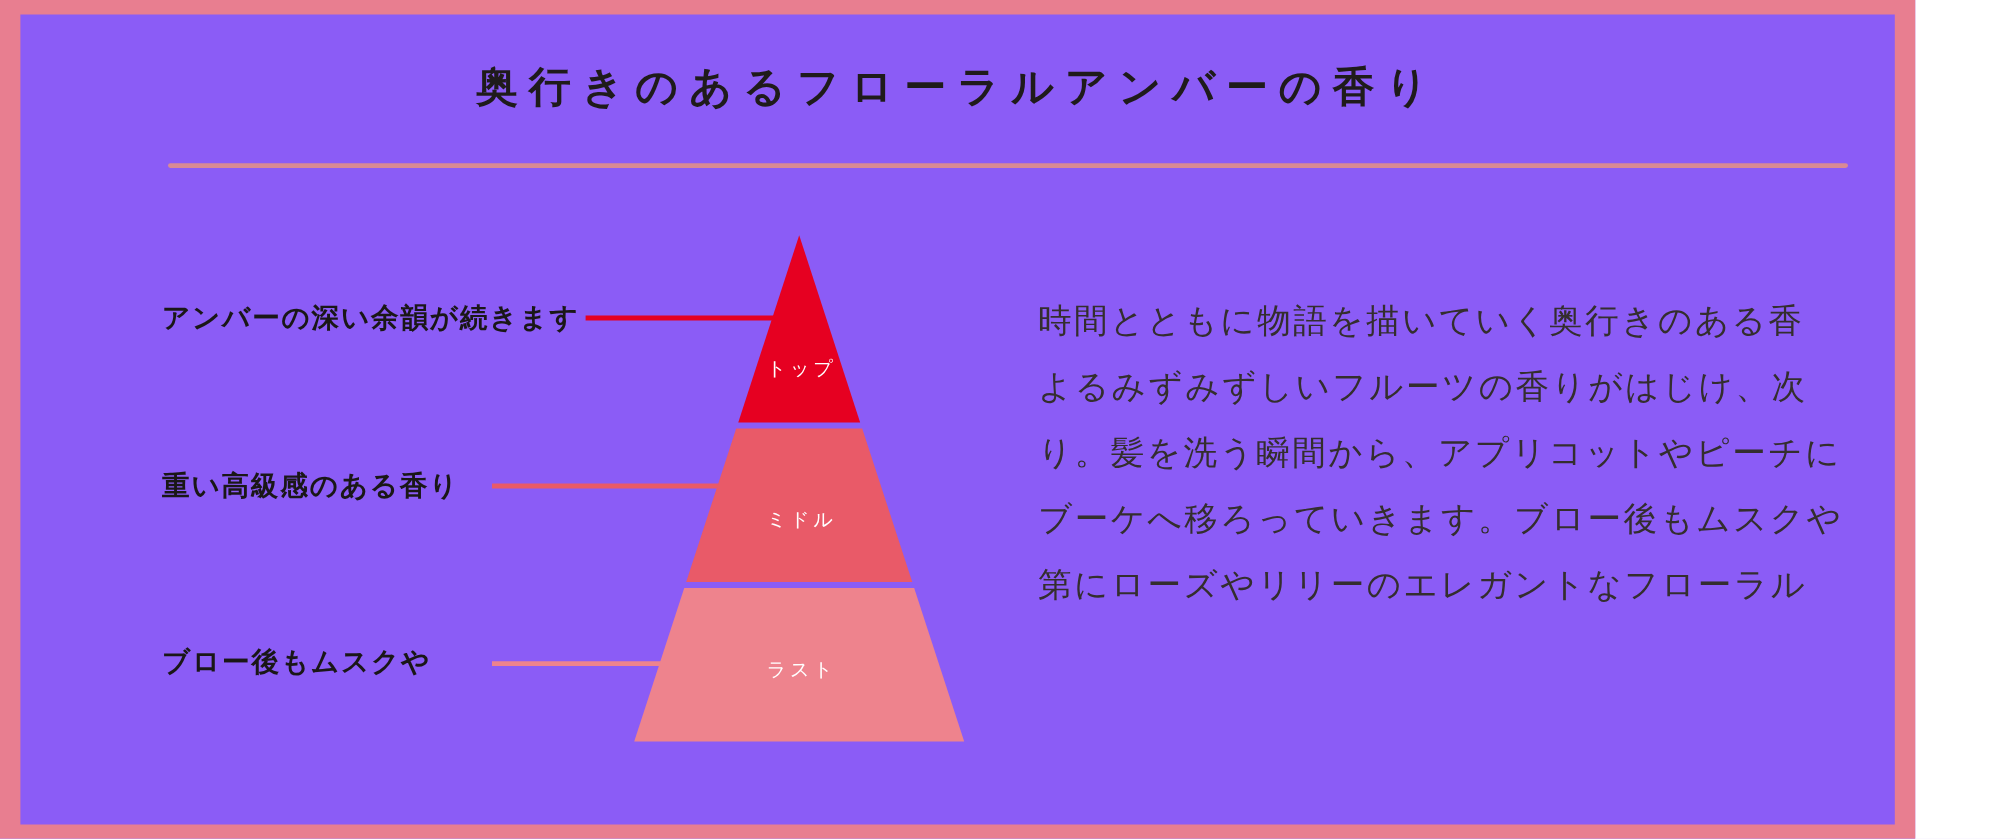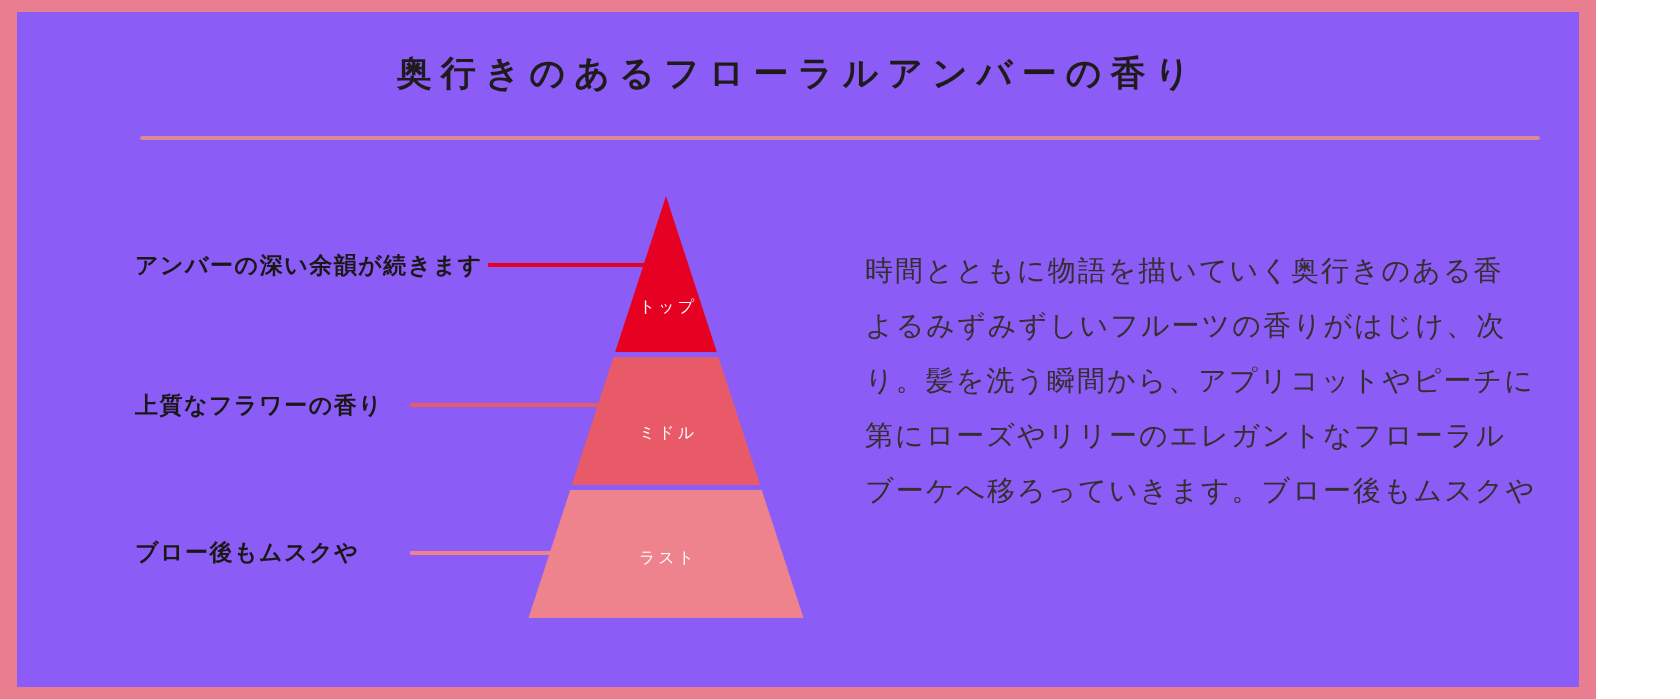--- a/index.html
+++ b/index.html
@@ -76,33 +76,34 @@
     left: 848px;
     top: 231px;
     width: 700px;
     color: #342e2e;
   }
   .description .line {
     font-size: 28px;
     line-height: 55px;
     letter-spacing: 2px;
     white-space: nowrap;
+    font-family: Liberation Mono, monospace;
   }
 </style>
 </head>
 <body>
 
 <div class="frame">
 
   <h1 class="title">奥行きのあるフローラルアンバーの香り</h1>
 
   <div class="divider"></div>
 
   <div class="note-label l1">アンバーの深い余韻が続きます</div>
-  <div class="note-label l2">上質なフラワーの香り</div>
+  <div class="note-label l2">重い高級感のある香り</div>
   <div class="note-label l3">ブロー後もムスクや</div>
 
   <svg class="pyramid-svg" viewBox="0 0 500 435" xmlns="http://www.w3.org/2000/svg">
 
     <line x1="88" y1="75" x2="246" y2="75" stroke-width="4" stroke="#e60021"></line>
     <line x1="10" y1="215" x2="202" y2="215" stroke-width="4" stroke="#e95a68"></line>
     <line x1="10" y1="363" x2="154" y2="363" stroke-width="4" stroke="#ee838d"></line>
 
     <polygon points="266,6 316.8,162 215.2,162" fill="#e60021"></polygon>
     <polygon points="213.5,167 318.5,167 360.2,295 171.8,295" fill="#e95a68"></polygon>
@@ -110,17 +111,17 @@
 
     <text x="268" y="118">トップ</text>
     <text x="268" y="244">ミドル</text>
     <text x="268" y="369">ラスト</text>
   </svg>
 
   <div class="description">
     <div class="line">時間とともに物語を描いていく奥行きのある香</div>
     <div class="line">よるみずみずしいフルーツの香りがはじけ、次</div>
     <div class="line">り。髪を洗う瞬間から、アプリコットやピーチに</div>
+    <div class="line">ブーケへ移ろっていきます。ブロー後もムスクや</div>
     <div class="line">第にローズやリリーのエレガントなフローラル</div>
-    <div class="line">ブーケへ移ろっていきます。ブロー後もムスクや</div>
   </div>
 
 </div>
 
 </body></html>

